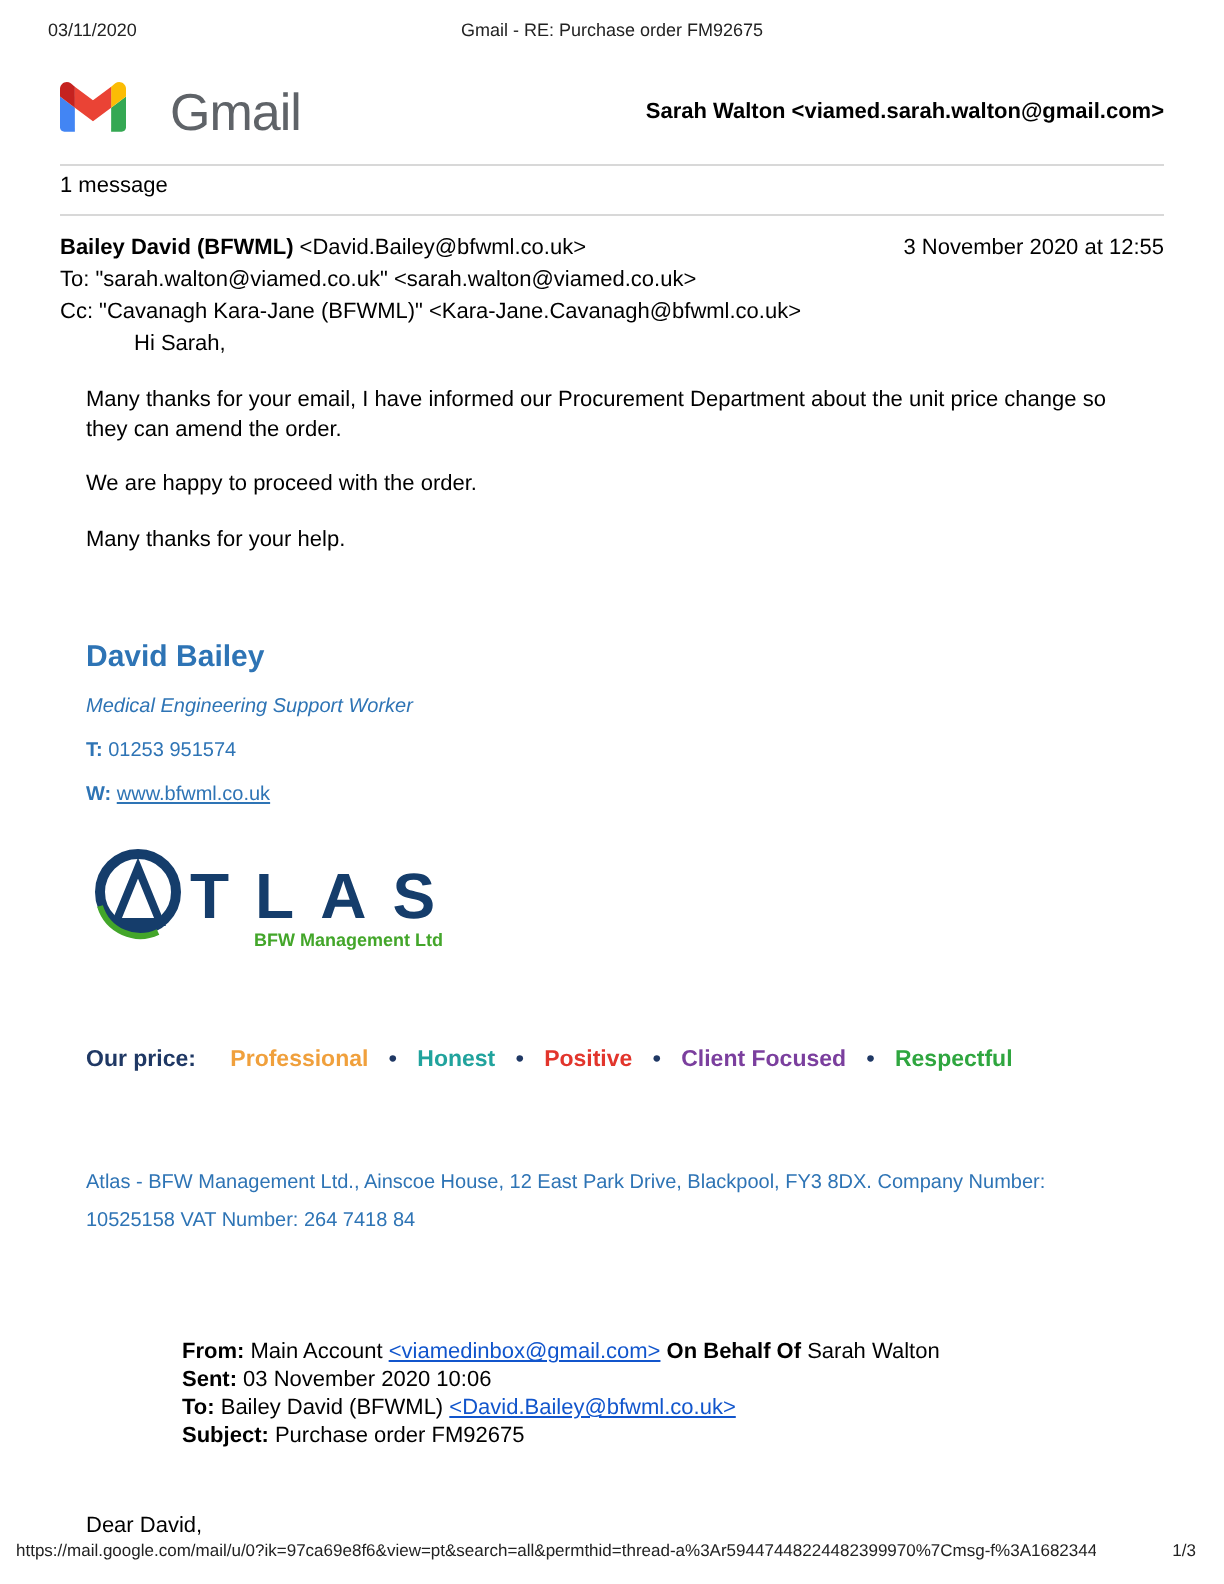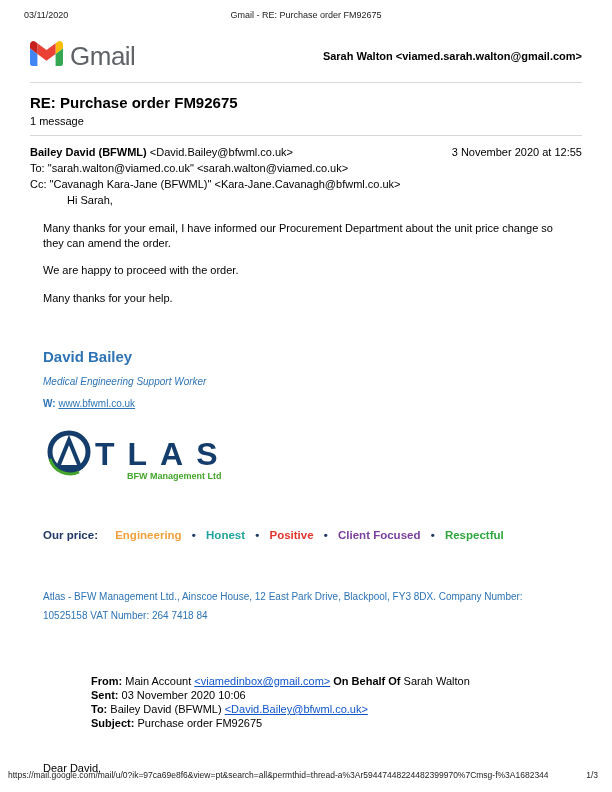--- a/index.html
+++ b/index.html
@@ -18,21 +18,21 @@
   .print-footer {
     position:absolute; bottom:12px; left:8px; right:14px;
     font-size:8.5px; color:#222; display:flex; justify-content:space-between;
   }
   .pf-url { max-width:540px; white-space:nowrap; overflow:hidden; }
 
   .content { position:absolute; top:38px; left:30px; right:30px; }
 
   
   .gmail-row { display:flex; justify-content:space-between; align-items:center; height:36px; }
-  .gmail-logo { display:flex; align-items:flex-start; gap:7px; }
+  .gmail-logo { display:flex; align-items:center; gap:22px; }
   .gmail-word { font-size:26px; color:#5f6368; letter-spacing:-0.5px; }
   .account { font-size:11px; font-weight:bold; }
 
   hr.rule { border:none; border-top:1px solid #d8d8d8; margin:8px 0 0 0; }
 
   .subject { font-size:15px; font-weight:bold; margin-top:11px; }
   .msg-count { font-size:11px; margin-top:4px; }
 
   .msg-header { margin-top:9px; font-size:11px; line-height:1.45; }
   .from-row { display:flex; justify-content:space-between; }
@@ -86,21 +86,20 @@
             <path fill="#C5221F" d="M0 2.4v2.8l5.4 4.1V1.6L3.9.4C2.3-.8 0 .4 0 2.4z"></path>
           </svg>
         </span>
         <span class="gmail-word">Gmail</span>
       </div>
       <span class="account">Sarah Walton &lt;viamed.sarah.walton@gmail.com&gt;</span>
     </div>
 
     <hr class="rule">
 
-    <div class="subject">RE: Purchase order FM92675</div>
     <div class="msg-count">1 message</div>
 
     <hr class="rule">
 
     <div class="msg-header">
       <div class="from-row">
         <span><span class="bold">Bailey David (BFWML)</span><span> &lt;David.Bailey@bfwml.co.uk&gt;</span></span>
         <span>3 November 2020 at 12:55</span>
       </div>
       <div>To: "sarah.walton@viamed.co.uk" &lt;sarah.walton@viamed.co.uk&gt;</div>
@@ -109,35 +108,36 @@
 
     <div class="msg-body">
       <p class="bodyp body-start">Hi Sarah,</p>
       <p class="bodyp">Many thanks for your email, I have informed our Procurement Department about the unit price change so they can amend the order.</p>
       <p class="bodyp">We are happy to proceed with the order.</p>
       <p class="bodyp">Many thanks for your help.</p>
 
       <div class="signature">
         <div class="sig-line sig-name">David Bailey</div>
         <div class="sig-line sig-title">Medical Engineering Support Worker</div>
+        <div class="sig-line"><span class="bold">T:</span><span> 01253 951574</span></div>
         <div class="sig-line"><span class="bold">W:</span> <a class="sig-link">www.bfwml.co.uk</a></div>
 
         <div class="atlas-logo">
           <svg width="180" height="56" viewBox="0 0 180 56">
             <circle cx="26" cy="25" r="19" fill="none" stroke="#153d6b" stroke-width="5"></circle>
             <path d="M26 13 L37 40 L15 40 Z" fill="none" stroke="#153d6b" stroke-width="4"></path>
             <path d="M7 32 A 21 21 0 0 0 36 45" fill="none" stroke="#43a62a" stroke-width="3"></path>
             <text x="52" y="38" font-family="Liberation Sans, sans-serif" font-size="32" font-weight="bold" fill="#153d6b" letter-spacing="13">TLAS</text>
             <text x="84" y="52" font-family="Liberation Sans, sans-serif" font-size="9" font-weight="bold" fill="#43a62a">BFW Management Ltd</text>
           </svg>
         </div>
 
         <div class="values-row">
           <span class="values-label">Our price:</span>
-          <span class="value-word" style="color: rgb(240, 160, 60);">Engineering</span>
+          <span class="value-word" style="color: rgb(240, 160, 60);">Professional</span>
           <span class="value-sep">•</span>
           <span class="value-word" style="color: rgb(33, 163, 157);">Honest</span>
           <span class="value-sep">•</span>
           <span class="value-word" style="color: rgb(226, 53, 44); text-align: center;">Positive</span>
           <span class="value-sep">•</span>
           <span class="value-word" style="color: rgb(123, 63, 158);">Client Focused</span>
           <span class="value-sep">•</span>
           <span class="value-word" style="color: rgb(47, 166, 63);">Respectful</span>
         </div>
 

